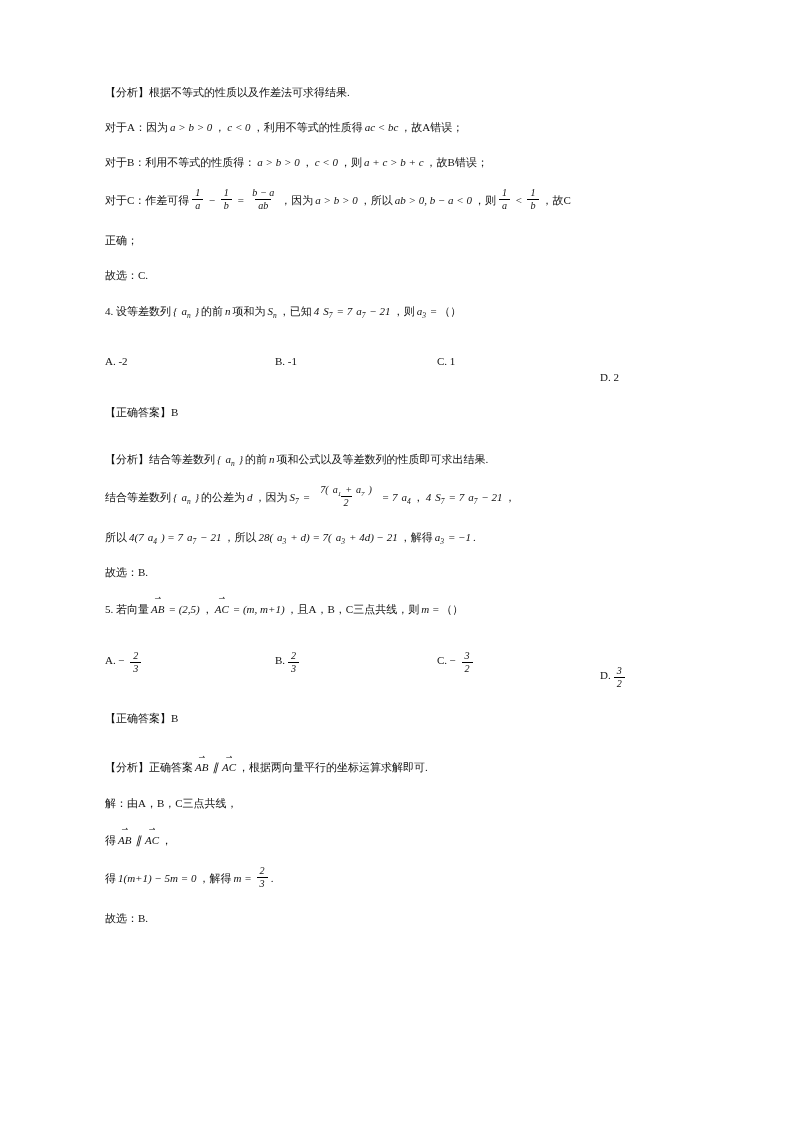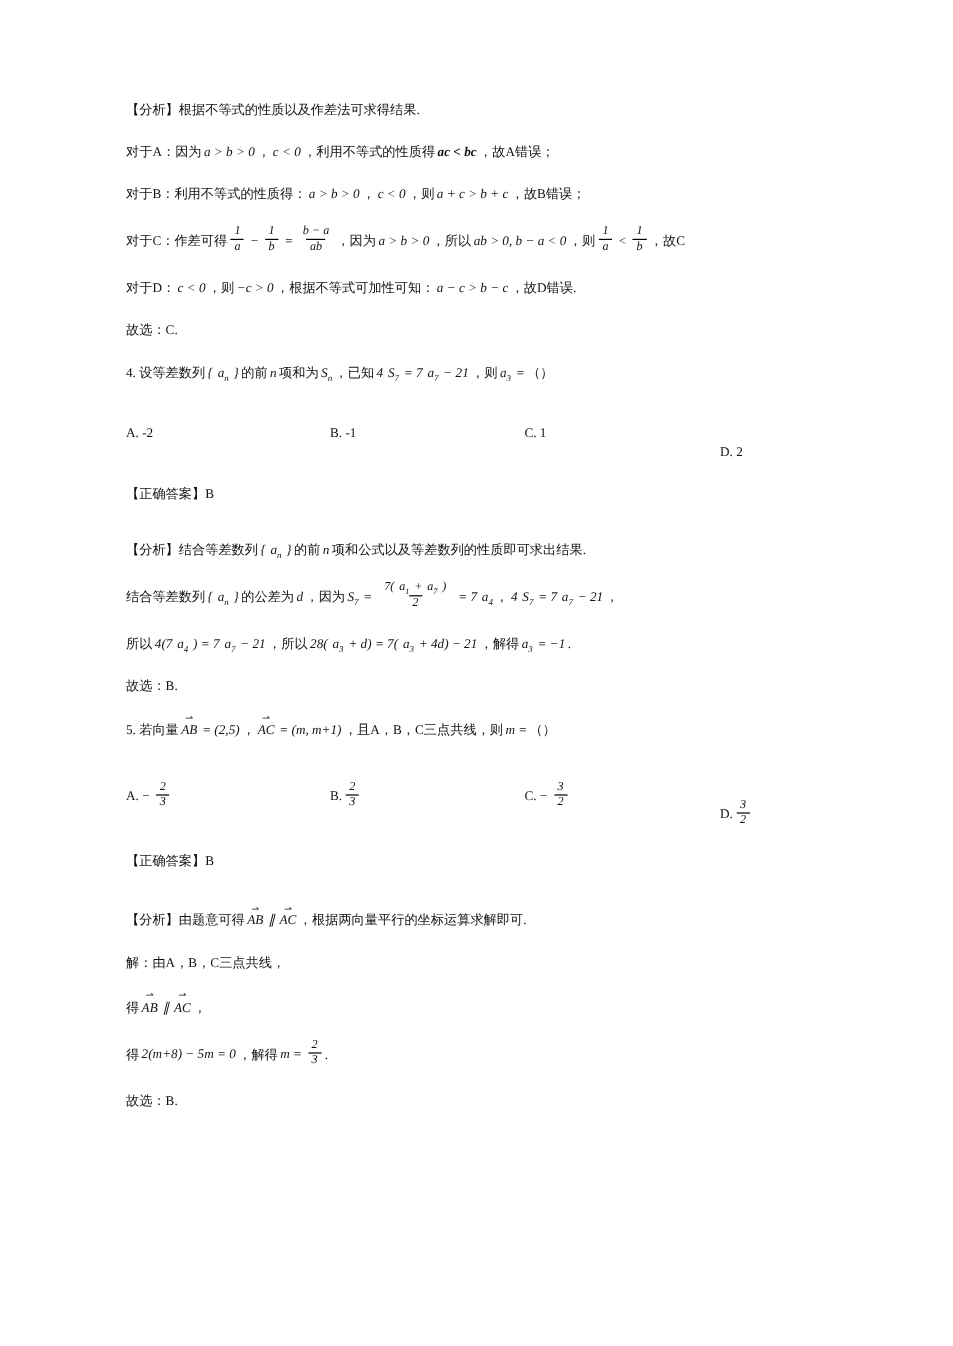--- a/index.html
+++ b/index.html
@@ -21,21 +21,21 @@
     line-height: 1.55;
     white-space: normal;
   }
   .extra-space { margin-top: 30px; }
   .txt { font-family: inherit; }
   .math {
     font-family: "Liberation Serif", serif;
     font-style: italic;
     padding: 0 2px;
   }
-  .math.bold { font-weight: 700; }
+  .math.bold { font-weight: 400; }
   sub {
     font-size: 0.68em;
     font-style: italic;
     line-height: 0;
   }
   .frac {
     display: inline-flex;
     flex-direction: column;
     align-items: center;
     vertical-align: middle;
@@ -64,21 +64,21 @@
     position: absolute;
     top: -0.72em;
     left: 50%;
     transform: translateX(-50%);
     font-size: 0.72em;
     font-style: normal;
     line-height: 1;
     letter-spacing: 0;
   }
   .choices { display: flex; align-items: center; }
-  .cell { display: inline-flex; align-items: center; }
+  .cell { display: inline-flex; }
   .c1 { width: 170px; }
   .c2 { width: 162px; }
   .c3 { width: 163px; }
   .c4 { flex: 1; margin-top: 31px; }
 </style>
 </head>
 <body>
 
 <div class="page">
   <div>
@@ -94,21 +94,21 @@
         </span><span class="math">=</span><span class="frac">
           <span class="num">b − a</span>
           <span class="den">ab</span>
         </span><span class="txt">，因为</span><span class="math">a &gt; b &gt; 0</span><span class="txt">，所以</span><span class="math">ab &gt; 0, b − a &lt; 0</span><span class="txt">，则</span><span class="frac">
           <span class="num">1</span>
           <span class="den">a</span>
         </span><span class="math">&lt;</span><span class="frac">
           <span class="num">1</span>
           <span class="den">b</span>
         </span><span class="txt">，故C</span></div>
-      <div class="line"><span class="txt">对于D：</span><span class="math">c &lt; 0</span><span class="txt">，则</span><span class="math">−c &gt; 0</span><span class="txt">，根据不等式可加性可知：</span><span class="math">a − c &gt; b − c</span><span class="txt">，故D错误.</span></div>
+      <div class="line"><span class="txt">正确；</span></div>
       <div class="line"><span class="txt">故选：C.</span></div>
       <div class="line"><span class="txt">4. 设等差数列</span><span class="math">{</span><span class="math">a<sub>n</sub></span><span class="math">}</span><span class="txt">的前</span><span class="math">n</span><span class="txt">项和为</span><span class="math">S<sub>n</sub></span><span class="txt">，已知</span><span class="math">4</span><span class="math">S<sub>7</sub></span><span class="math">= 7</span><span class="math">a<sub>7</sub></span><span class="math">− 21</span><span class="txt">，则</span><span class="math">a<sub>3</sub></span><span class="math">=</span><span class="txt">（）</span></div>
       <div class="line choices">
         <span class="cell c1">
           <span class="txt">A. -2</span>
         </span>
         <span class="cell c2">
           <span class="txt">B. -1</span>
         </span>
         <span class="cell c3">
@@ -153,22 +153,22 @@
         </span>
         <span class="cell c4">
           <span class="txt">D. </span>
           <span class="frac">
             <span class="num">3</span>
             <span class="den">2</span>
           </span>
         </span>
       </div>
       <div class="line"><span class="txt">【正确答案】B</span></div>
-      <div class="line extra-space"><span class="txt">【分析】由题意可得</span><span class="vec"><span class="harpoon">⇀</span>AB</span><span class="math">∥</span><span class="vec"><span class="harpoon">⇀</span>AC</span><span class="txt">，根据两向量平行的坐标运算求解即可.</span></div>
+      <div class="line extra-space"><span class="txt">【分析】正确答案</span><span class="vec"><span class="harpoon">⇀</span>AB</span><span class="math">∥</span><span class="vec"><span class="harpoon">⇀</span>AC</span><span class="txt">，根据两向量平行的坐标运算求解即可.</span></div>
       <div class="line"><span class="txt">解：由A，B，C三点共线，</span></div>
       <div class="line"><span class="txt">得</span><span class="vec"><span class="harpoon">⇀</span>AB</span><span class="math">∥</span><span class="vec"><span class="harpoon">⇀</span>AC</span><span class="txt">，</span></div>
-      <div class="line"><span class="txt">得</span><span class="math">2(m+8) − 5m = 0</span><span class="txt">，解得</span><span class="math">m =</span><span class="frac">
+      <div class="line"><span class="txt">得</span><span class="math">1(m+1) − 5m = 0</span><span class="txt">，解得</span><span class="math">m =</span><span class="frac">
           <span class="num">2</span>
           <span class="den">3</span>
         </span><span class="txt">.</span></div>
       <div class="line"><span class="txt">故选：B.</span></div>
     </div>
 </div>
 
 </body></html>

